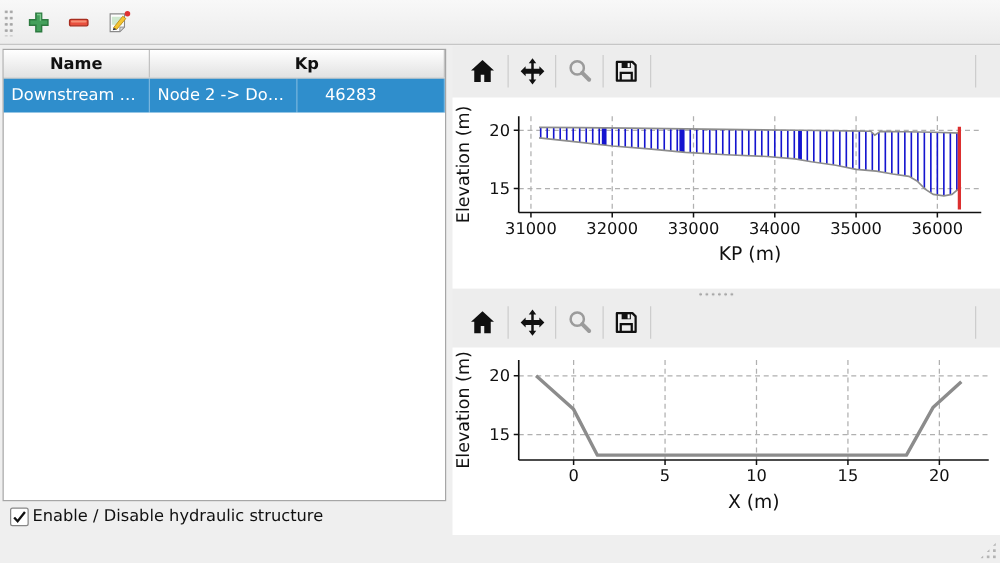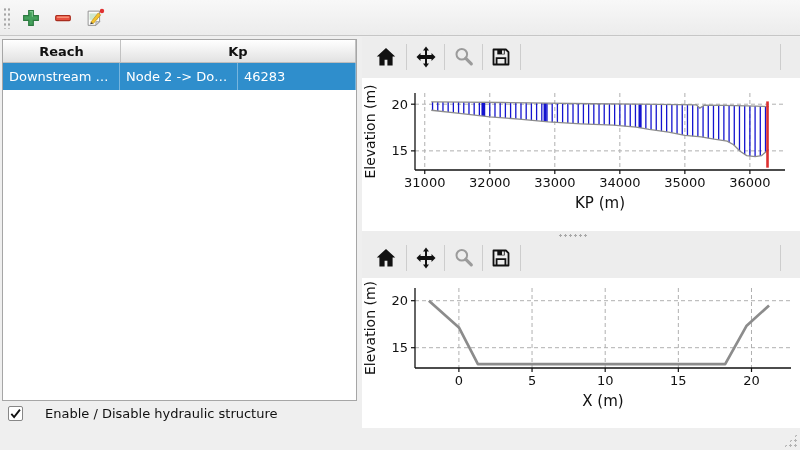--- a/index.html
+++ b/index.html
@@ -15,28 +15,28 @@
     background-size:4px 5px;}
   .tool-btn{width:24px;height:24px;display:flex;align-items:center;justify-content:center;border-radius:3px;}
 
   
   .table-panel{position:absolute;left:2px;top:39px;width:355px;height:362px;
     background:#fff;border:1px solid #a6a6a6;box-sizing:border-box;}
   .table-header{display:flex;height:22px;background:linear-gradient(#ffffff,#e2e2e2);
     border-bottom:1px solid #bdbdbd;}
   .th{display:flex;align-items:center;justify-content:center;font-weight:bold;
     font-size:13px;color:#111;border-right:1px solid #c2c2c2;box-sizing:border-box;}
-  .c0{width:117px;} .c1{width:118px;} .c2{flex:1;}
+  .c0{width:117px;} .c1{width:118px;} .c2{flex:1;margin-left:16px;}
   .table-row{display:flex;height:27px;color:#fff;font-size:13px;}
   .td{line-height:27px;padding-left:6px;border-right:1px solid rgba(255,255,255,.35);
     box-sizing:border-box;white-space:nowrap;overflow:hidden;text-overflow:ellipsis;}
 
   
   .checkbox-row{position:absolute;left:8px;top:406px;display:flex;align-items:center;
-    gap:22px;font-size:13px;color:#111;}
+    gap:3px;font-size:13px;color:#111;}
   .checkbox-box{width:15px;height:15px;background:#fff;border:1px solid #878787;
     border-radius:2px;display:flex;align-items:center;justify-content:center;box-sizing:border-box;}
 
   
   .plot-panel-top{position:absolute;left:362px;top:37px;width:438px;height:194px;background:#ededed;}
   .plot-panel-bottom{position:absolute;left:362px;top:240px;width:438px;height:188px;background:#ededed;}
   .mpl-toolbar{position:relative;height:40px;}
   .mpl-btn{position:absolute;width:24px;height:24px;}
   .mpl-sep{position:absolute;width:1px;height:26px;background:#cdcdcd;}
   .canvas{position:absolute;left:0;background:#fff;display:block;}
@@ -71,21 +71,21 @@
       <rect x="6" y="7" width="9" height="7" fill="#cfe8cf"></rect>
       <polygon points="7.5,16.5 15.5,6.5 18.2,8.6 10.2,18" fill="#f4c430" stroke="#b8860b" stroke-width="0.7"></polygon>
       <polygon points="7.5,16.5 10.2,18 6.8,18.8" fill="#333"></polygon>
       <circle cx="19.6" cy="4.4" r="2.4" fill="#e03131"></circle>
     </svg>
   </div>
 </div>
 
 <div class="table-panel">
   <div class="table-header">
-    <div class="th c1">Reach</div>
+    <div class="th c0">Name</div>
     <div class="th c2">Kp</div>
   </div>
   <div class="table-row" style="background: rgb(47, 142, 204);">
     <div class="td c0">Downstream weir</div>
     <div class="td c1">Node 2 -&gt; Down…</div>
     <div class="td c2">46283</div>
   </div>
 </div>
 
 <div class="checkbox-row">

